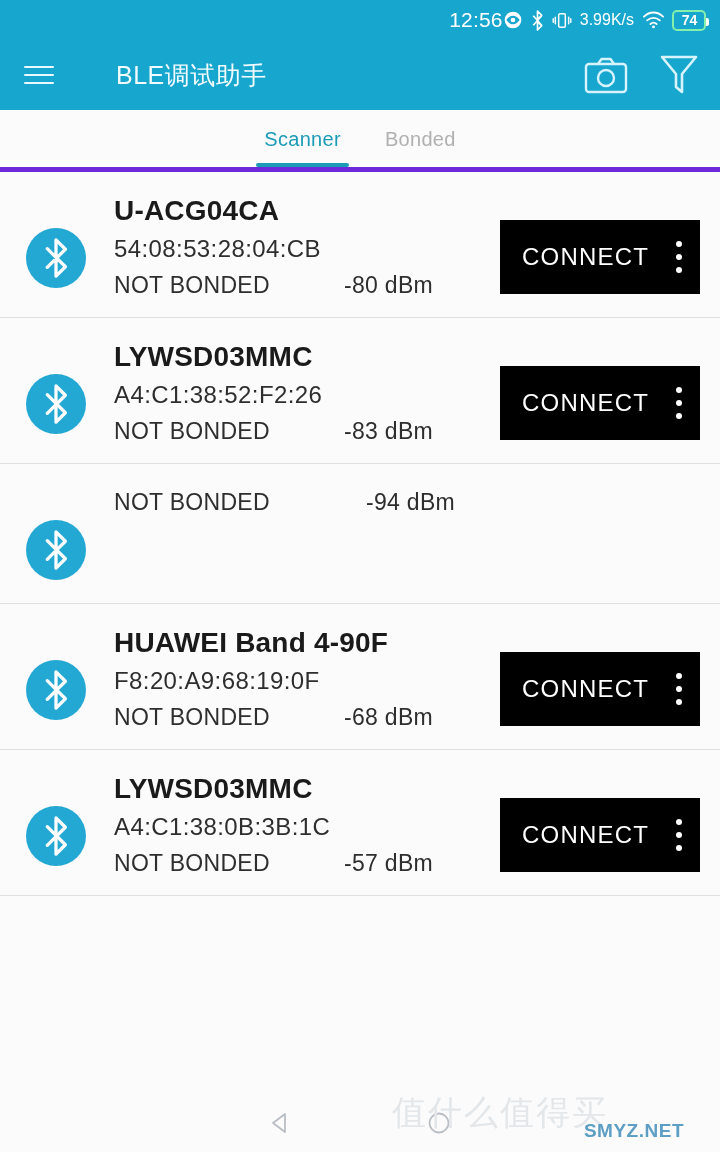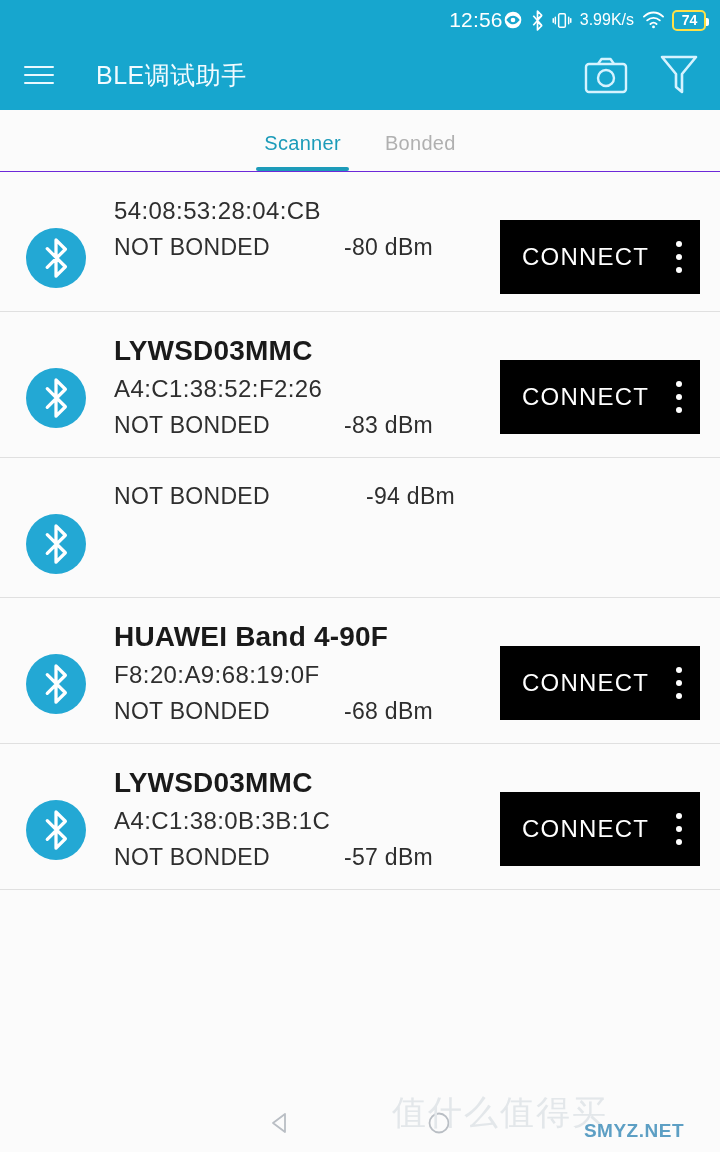--- a/index.html
+++ b/index.html
@@ -15,51 +15,51 @@
   .statusbar {
     height: 40px; background: #17a6ce; color: #ffffff;
     display: flex; align-items: center; justify-content: flex-end;
     padding: 0 14px 0 18px;
   }
   .status-clock { font-size: 21px; letter-spacing: .2px; font-weight: 400; }
   .status-right { display: flex; align-items: center; gap: 7px; }
   .status-right .si { display: block; }
   .net-speed { font-size: 16px; letter-spacing: 0; margin: 0 1px; }
   .battery {
-    border: 2px solid #fde047; border-radius: 5px; padding: 0 3px 0 4px;
+    border: 2px solid #86efac; border-radius: 5px; padding: 0 3px 0 4px;
     font-size: 14px; line-height: 17px; height: 21px; min-width: 34px;
     display: flex; align-items: center; justify-content: center; font-weight: 600;
     position: relative;
   }
   .battery::after {
     content: ""; position: absolute; right: -5px; top: 6px;
     width: 3px; height: 8px; background: #fff; border-radius: 0 2px 2px 0;
   }
 
   
   .appbar {
     height: 70px; background: #17a6ce; color: #ffffff;
-    display: flex; align-items: center; padding: 0 22px 0 24px;
+    display: flex; align-items: center; padding: 0 22px 0 24px; gap: 20px;
   }
   .hamburger { width: 30px; height: 24px; display:flex; flex-direction:column; justify-content:center; gap:6px; cursor:pointer; }
   .hamburger span { display:block; height:2px; background:#eaf9ff; border-radius:1px; }
   .hamburger span:nth-child(1){ width:30px; }
   .hamburger span:nth-child(2){ width:30px; }
   .hamburger span:nth-child(3){ width:30px; }
   .appbar-title {
     font-size: 25px; margin-left: 42px; color: #f2fbff; font-weight: 400; letter-spacing:.5px;
   }
   .appbar-actions { margin-left: auto; display: flex; align-items: center; gap: 32px; }
   .appbar-actions .act { cursor: pointer; display:block; }
 
   
   .tabs {
     height: 62px; background: #fbfbfb; display: flex;
     align-items: flex-end; justify-content: center; gap: 0;
-    border-bottom: 1px solid #6d28d9;
+    border-bottom: 5px solid #6d28d9;
   }
   .tab {
     font-size: 20px; padding: 0 22px 16px; cursor: pointer;
     letter-spacing: .3px; position: relative;
   }
   .tab.active { color: #1c9bb9; font-weight: 500; }
   .tab.inactive { color: #b0b0b0; font-weight: 400; }
   .tab.active::after {
     content:""; position:absolute; left: 14px; right: 14px; bottom: 0;
     height: 4px; background: #1c9bb9; border-radius: 2px;
@@ -181,20 +181,21 @@
 
   <div class="list">
 
     <div class="device-row">
       <div class="bt-avatar">
         <svg width="30" height="40" viewBox="0 0 22 32">
           <path d="M11 1.5v29l7.5-7.5L4 8.5M11 30.5v-29L18.5 9 4 23.5" fill="none" stroke="#ffffff" stroke-width="2.6" stroke-linejoin="round" stroke-linecap="round"></path>
         </svg>
       </div>
       <div class="dev-info">
+        <div class="dev-name">U-ACG04CA</div>
         <div class="dev-addr">54:08:53:28:04:CB</div>
         <div class="dev-meta">
           <div class="dev-bond">NOT BONDED</div>
           <div class="dev-rssi">-80 dBm</div>
         </div>
       </div>
       <div class="connect-wrap">
         <div class="connect-btn">
           <span class="connect-label">CONNECT</span>
           <span class="kebab">

